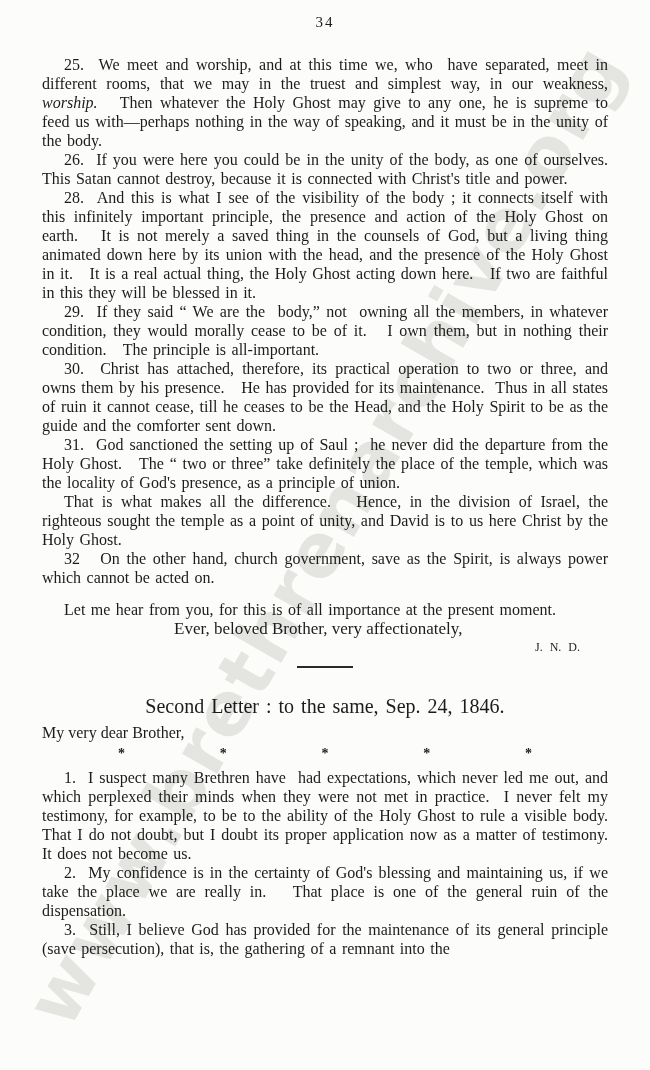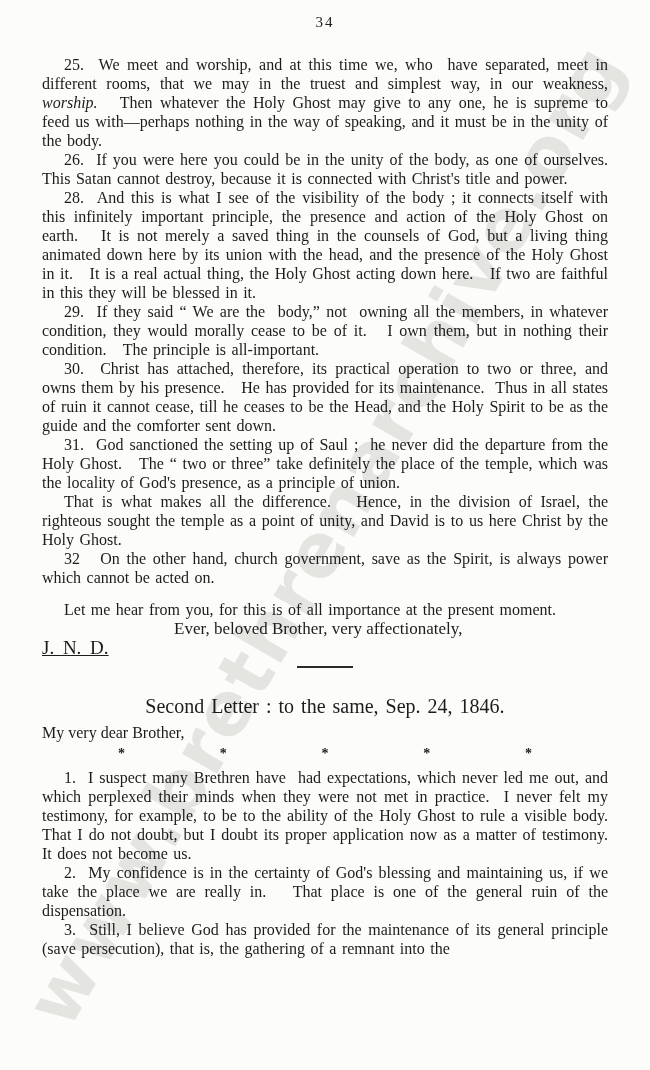--- a/index.html
+++ b/index.html
@@ -60,27 +60,26 @@
     margin-top: 13px;
   }
   p.vale {
     font-size: 17px;
     line-height: 19px;
     margin: 0;
     padding-left: 132px;
     text-indent: 0;
   }
   p.sig {
-    font-size: 19px;
+    font-size: 12px;
     line-height: 19px;
     margin: 0;
-    text-align: left;
+    text-align: right;
     padding-right: 28px;
     word-spacing: 4px;
-    text-decoration: underline;
   }
   .rule {
     width: 56px;
     height: 0;
     border-top: 2px solid #2a2a2a;
     margin: 9px auto 0 auto;
   }
   p.heading {
     font-size: 20px;
     text-align: center;

